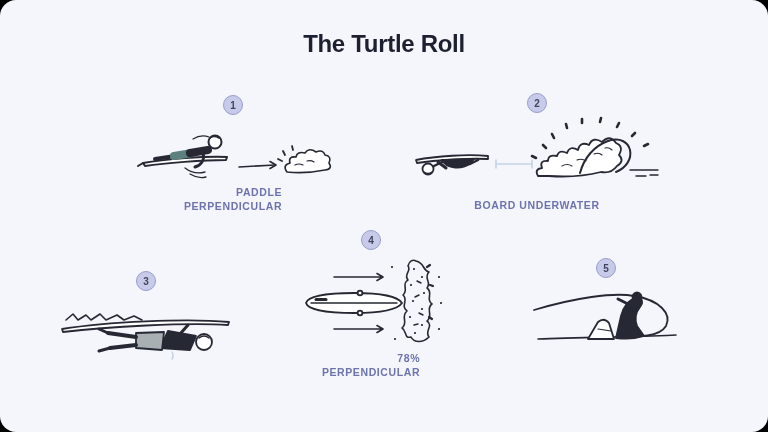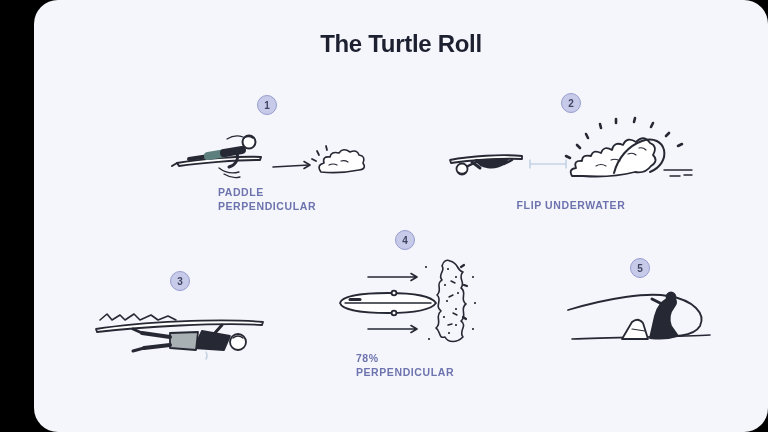--- a/index.html
+++ b/index.html
@@ -5,22 +5,21 @@
   html,body{margin:0;padding:0;}
   body{
     width:768px;height:432px;
     background:#000;
     font-family:"Liberation Sans", sans-serif;
     position:relative;overflow:hidden;
   }
   .card{
     position:absolute;inset:0;
     background:#f5f6fb;
-    border-radius:24px;
-    margin-left:34px;
+    border-radius:16px;
   }
   .title{
     position:absolute;top:30px;left:0;right:0;
     text-align:center;
     font-size:24px;font-weight:bold;
     letter-spacing:-0.3px;
     color:#1d2030;
   }
   .step{
     position:absolute;
@@ -28,21 +27,21 @@
   }
   .badge{
     width:20px;height:20px;border-radius:50%;
     background:#c7cbe9;border:1px solid #979dce;
     display:flex;align-items:center;justify-content:center;
     font-size:10px;font-weight:bold;color:#41465f;
     box-sizing:border-box;
   }
   .illo{display:block;}
   .step-label{
-    text-align:left;
+    text-align:right;
     font-size:10.5px;font-weight:bold;
     letter-spacing:0.6px;
     color:#6d73ae;
     line-height:1.35;
     white-space:pre-line;
   }
   
   .step1{left:128px;top:95px;width:210px;}
   .step1 .illo{margin-top:12px;}
   .step1 .step-label{margin-top:2px;}
@@ -126,21 +125,21 @@
 
       <path d="M126 58 q-4 -7 4 -8 q-3 -8 6 -7 q0 -7 9 -5 q2 -7 10 -3 q3 -8 11 -3 q2 -9 11 -5 q4 -9 13 -3 q8 -8 14 1 q8 3 3 12 q6 6 -2 11 q-6 8 -16 6 q-24 6 -52 4 Z" fill="#ffffff"></path>
       <path d="M168 55 C172 40 182 28 196 23 C208 19 216 24 218 32 C220 41 214 50 204 54" stroke-width="2"></path>
       <path d="M218 52 L246 52 M224 58 h10 M238 57 h8" stroke-width="1.4"></path>
       <path d="M150 48 q5 -3 10 0 M165 42 q5 -2 9 1 M182 36 q5 -2 8 1 M193 30 q4 -1 7 2" stroke-width="1.1"></path>
 
       <g stroke-width="2.6">
         <path d="M142 20 l-2 -4 M155 10 l-1 -4 M170 5 l0 -4 M188 4 l1 -4 M205 9 l2 -4 M220 18 l3 -3 M232 28 l4 -2 M134 30 l-3 -3 M124 40 l-4 -2"></path>
       </g>
     </svg>
-    <div class="step-label">FLIP UNDERWATER</div>
+    <div class="step-label">BOARD UNDERWATER</div>
   </div>
 
   <div class="step step3">
     <div class="badge">
       <span>3</span>
     </div>
     <svg class="illo" width="180" height="60" viewBox="0 0 180 60" fill="none" stroke="#262833" stroke-width="1.8" stroke-linecap="round" stroke-linejoin="round">
 
       <path d="M10 22 l7 -6 l5 6 l8 -5 l5 5 l9 -6 l6 6 l11 -5 l7 5 l10 -4 l8 4" stroke-width="1.6"></path>
 

